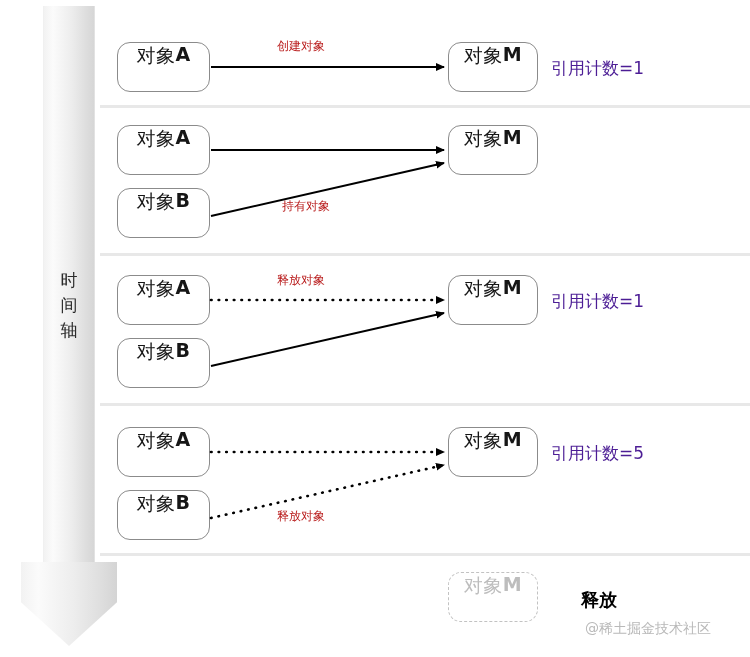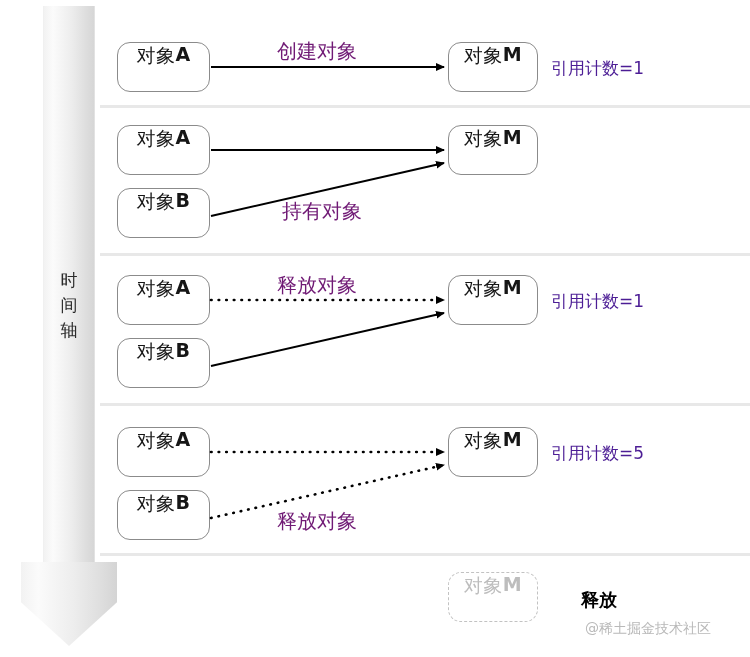--- a/index.html
+++ b/index.html
@@ -80,22 +80,22 @@
   }
   .obj-box .b { font-weight: bold; }
   .obj-box.ghost {
     border: 1.6px dashed #c2c2c2;
     color: #bdbdbd;
   }
 
   
   .edge-label {
     position: absolute;
-    font-size: 20px;
-    color: #701a75;
+    font-size: 12px;
+    color: #b91c1c;
     white-space: nowrap;
   }
   .count-label {
     position: absolute;
     font-size: 17px;
     color: #4c1d95;
     white-space: nowrap;
   }
   .release-label {
     position: absolute;

